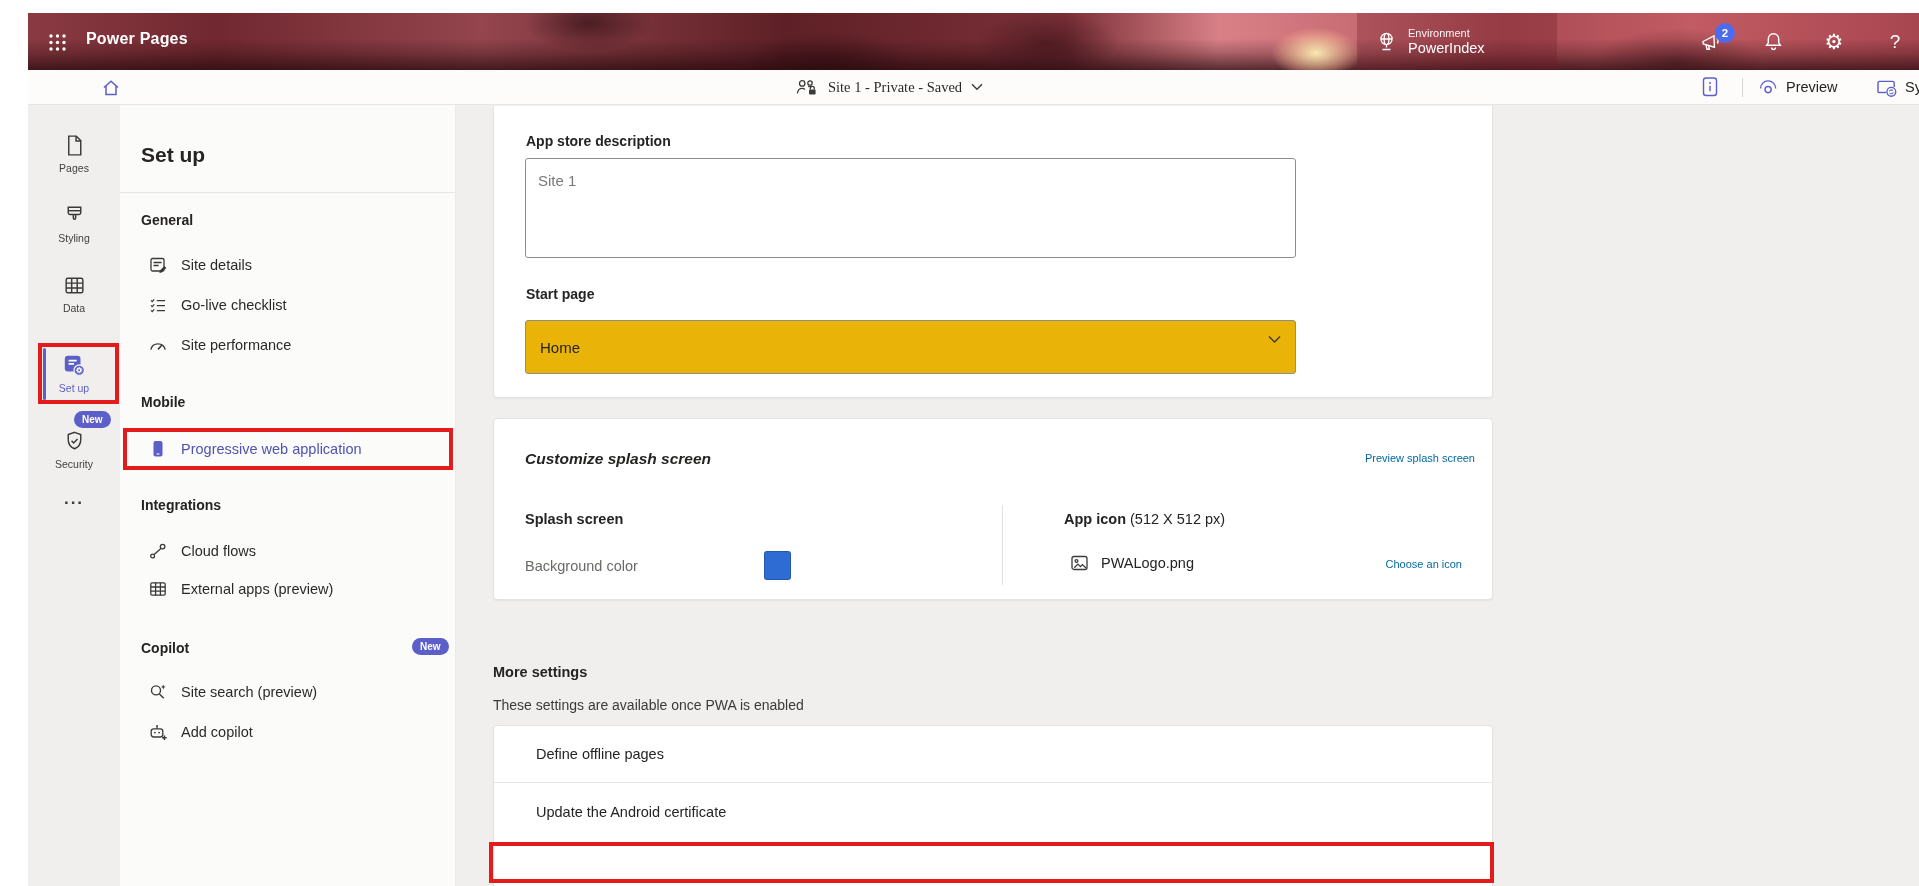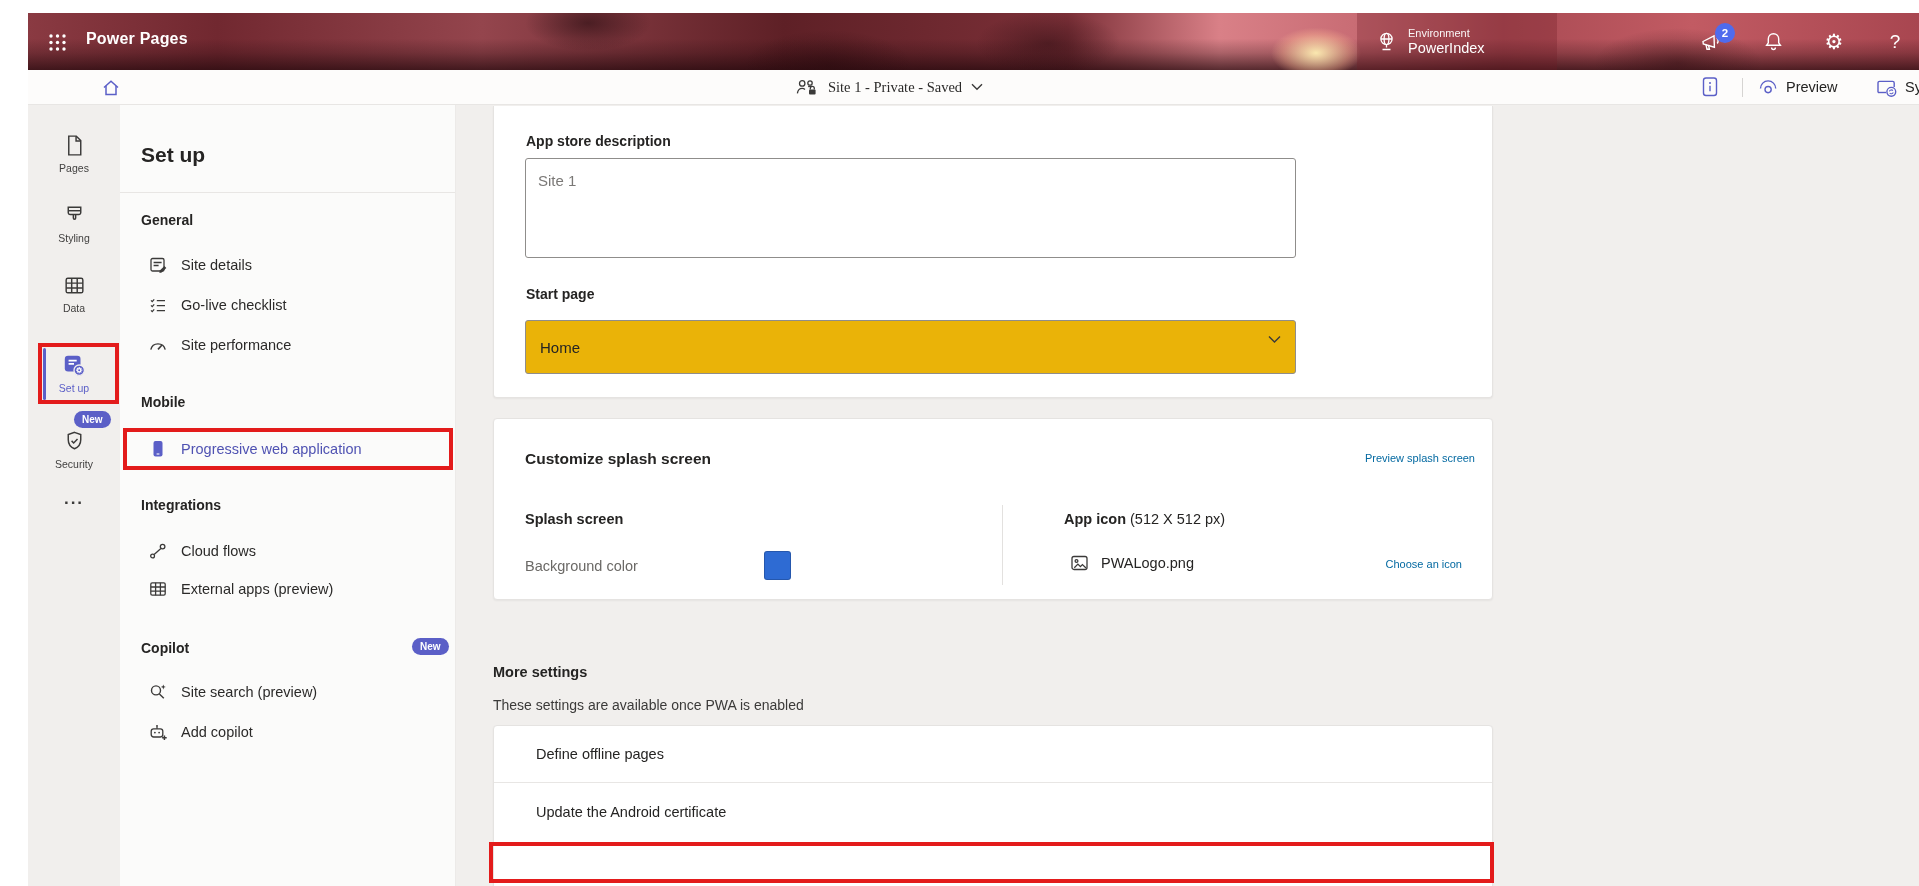--- a/index.html
+++ b/index.html
@@ -60,21 +60,21 @@
   .card1 { top:1px; height:292px; border-top:none; border-radius:0 0 4px 4px; }
   .fld-label { position:absolute; left:32px; font-size:14px; font-weight:700; }
   .txtarea { position:absolute; left:31px; top:52px; width:771px; height:100px; border:1px solid #8f8d8b; border-radius:3px;
              padding:13px 12px; font-family:"Liberation Sans",sans-serif; font-size:15px; color:#0f766e; resize:none; background:#fff; }
   .txtarea::placeholder { color:#7a7876; }
   .select { position:absolute; left:31px; top:206px; width:771px; height:54px; border:1px solid #8f8d8b; border-radius:3px;
             display:flex; align-items:center; padding:0 14px; font-size:15px; cursor:pointer; background:#eab308;margin-top:8px; }
   .select .chev { position:absolute; right:14px; top:14px; }
 
   .card2 { top:313px; height:182px; }
-  .card2-title { position:absolute; left:31px; top:31px; font-size:15.5px; font-weight:700; }
+  .card2-title { position:absolute; left:31px; top:31px; font-size:15.5px; font-weight:700;font-style:italic; }
   .link { color:#0369a1; font-size:11px; cursor:pointer; }
   .preview-splash { position:absolute; right:17px; top:33px; }
   .vdiv { position:absolute; left:508px; top:86px; width:1px; height:80px; background:#e3e1df; }
   .col-head { position:absolute; top:92px; font-size:14.5px; font-weight:700; }
   .col-head .size { font-weight:400; margin-left:4px; }
   .bg-label { position:absolute; left:31px; top:139px; font-size:14.5px; color:#6b6966; }
   .swatch { position:absolute; left:270px; top:132px; width:27px; height:29px; background:#2e6bd3; border:1px solid rgba(0,0,0,.18); border-radius:3px; cursor:pointer; }
   .pwa-file { position:absolute; left:575px; top:134px; display:flex; align-items:center; gap:11px; font-size:14.5px; }
   .choose-icon { position:absolute; right:30px; top:139px; }
 

